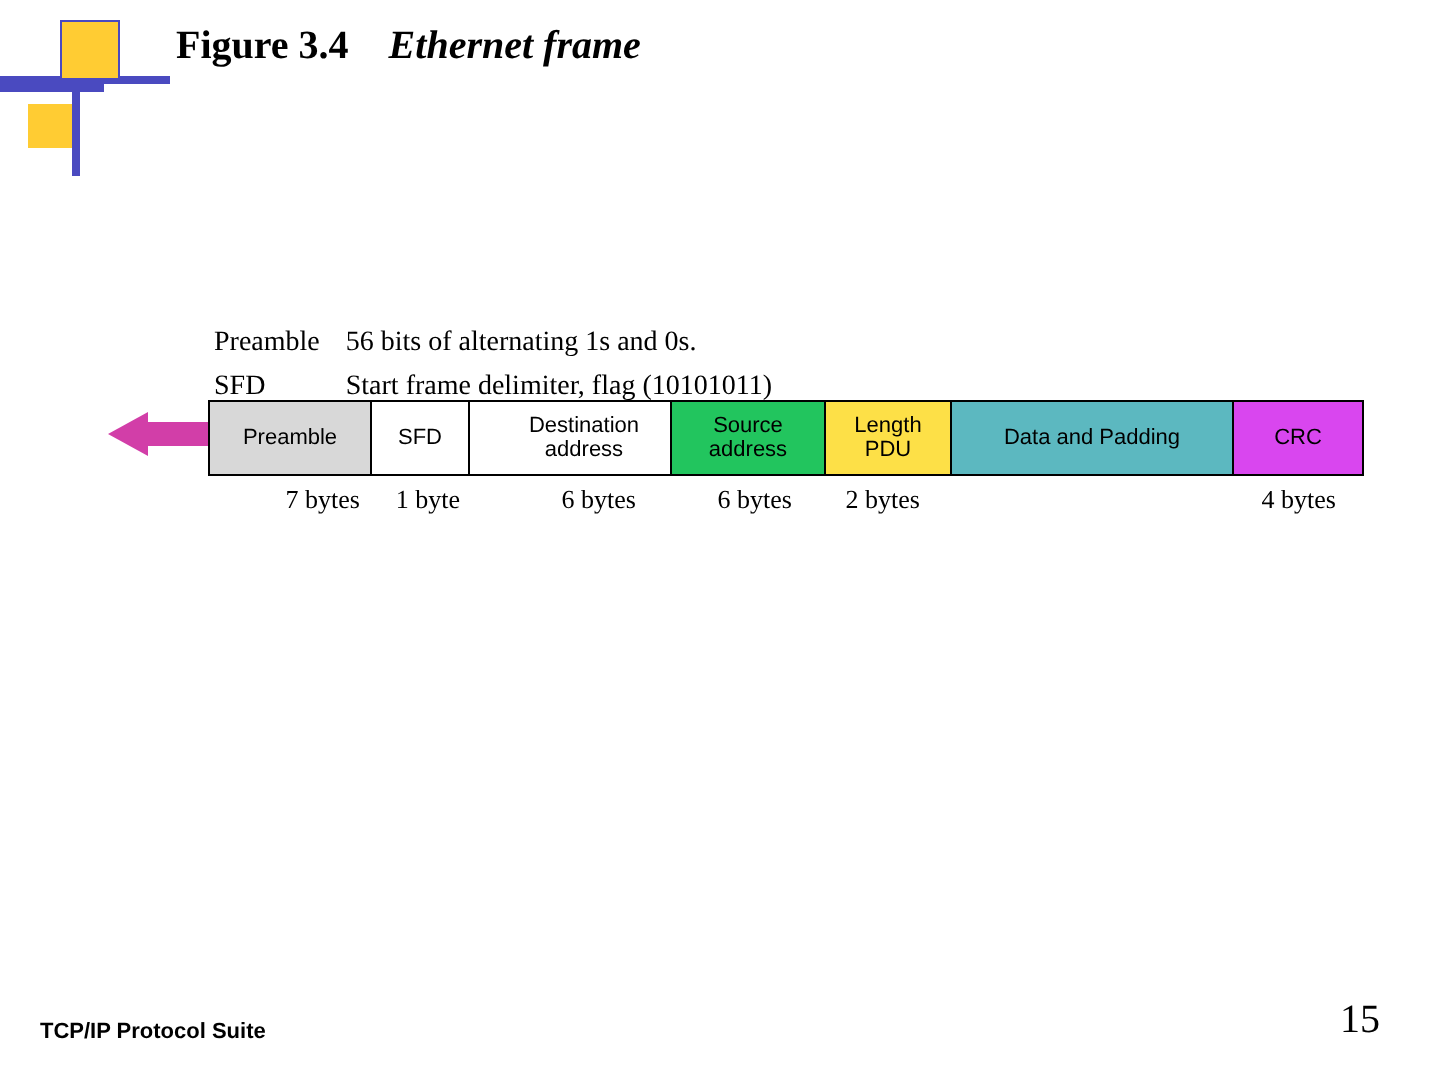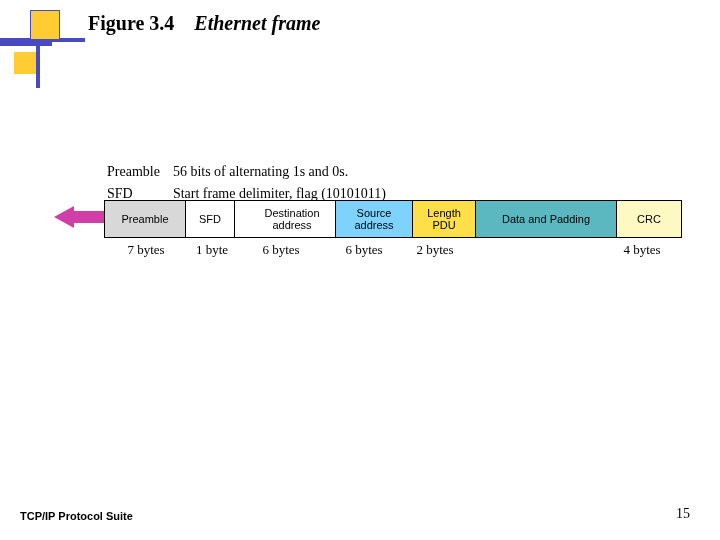--- a/index.html
+++ b/index.html
@@ -17,24 +17,24 @@
   .defs{position:absolute;left:104px;top:160px;font-size:14px;line-height:18px}
   .defs td{padding-right:10px;vertical-align:top}
   
   .arrow{position:absolute;left:54px;top:206px;width:56px;height:22px}
   .arrow .shaft{position:absolute;right:0;top:5px;width:36px;height:12px;background:#d23ea8}
   .arrow .head{position:absolute;left:0;top:0;width:0;height:0;border-top:11px solid transparent;border-bottom:11px solid transparent;border-right:20px solid #d23ea8}
   
   .frame{position:absolute;left:104px;top:200px;border-collapse:collapse;font-family:Verdana,Arial,sans-serif;font-size:11px}
   .frame td{border:1px solid #000;text-align:center;padding:4px 6px;height:28px}
   .sizes{position:absolute;left:104px;top:240px;font-family:"Times New Roman",serif;font-size:13px}
-  .sizes td{text-align:center;padding:0 6px}
+  .sizes td{text-align:right;padding:0 6px}
   
   .footL{position:absolute;left:20px;bottom:18px;font-family:Verdana,Arial,sans-serif;font-size:11px;font-weight:bold}
-  .footR{position:absolute;right:30px;bottom:18px;font-family:"Times New Roman",serif;font-size:14px}
+  .footR{position:absolute;right:30px;bottom:18px;font-family:"Times New Roman",serif;font-size:20px}
 </style>
 </head>
 <body>
 
 <div class="slide">
 
   <div class="hbar"></div>
   <div class="hbar2"></div>
   <div class="vbar"></div>
   <div class="sq"></div>
@@ -63,24 +63,24 @@
     <div class="head"></div>
       <div class="shaft"></div>
   </div>
 
   <table class="frame">
       <tbody>
         <tr id="frame-row">
           <td style="width: 68px; background: rgb(216, 216, 216);">Preamble</td>
           <td style="width: 36px; background: rgb(255, 255, 255);">SFD</td>
           <td style="width: 74px; background: rgb(255, 255, 255); padding-left: 20px;">Destination<br>address</td>
-          <td style="width: 64px; background: #7dd3fc;">Source<br>address</td>
+          <td style="width: 64px; background: #22c55e;">Source<br>address</td>
           <td style="width: 50px; background: #fde047;">Length<br>PDU</td>
           <td style="width: 128px; background: rgb(92, 184, 192); margin-left: 12px;">Data and Padding</td>
-          <td style="width: 52px; background: #fef9c3;">CRC</td>
+          <td style="width: 52px; background: #d946ef;">CRC</td>
         </tr>
       </tbody>
     </table>
   <table class="sizes">
       <tbody>
         <tr id="sizes-row">
           <td style="width: 68px;">7 bytes</td>
           <td style="width: 36px; margin-top: 36px;">1 byte</td>
           <td style="width: 74px;">6 bytes</td>
           <td style="width: 64px;">6 bytes</td>

